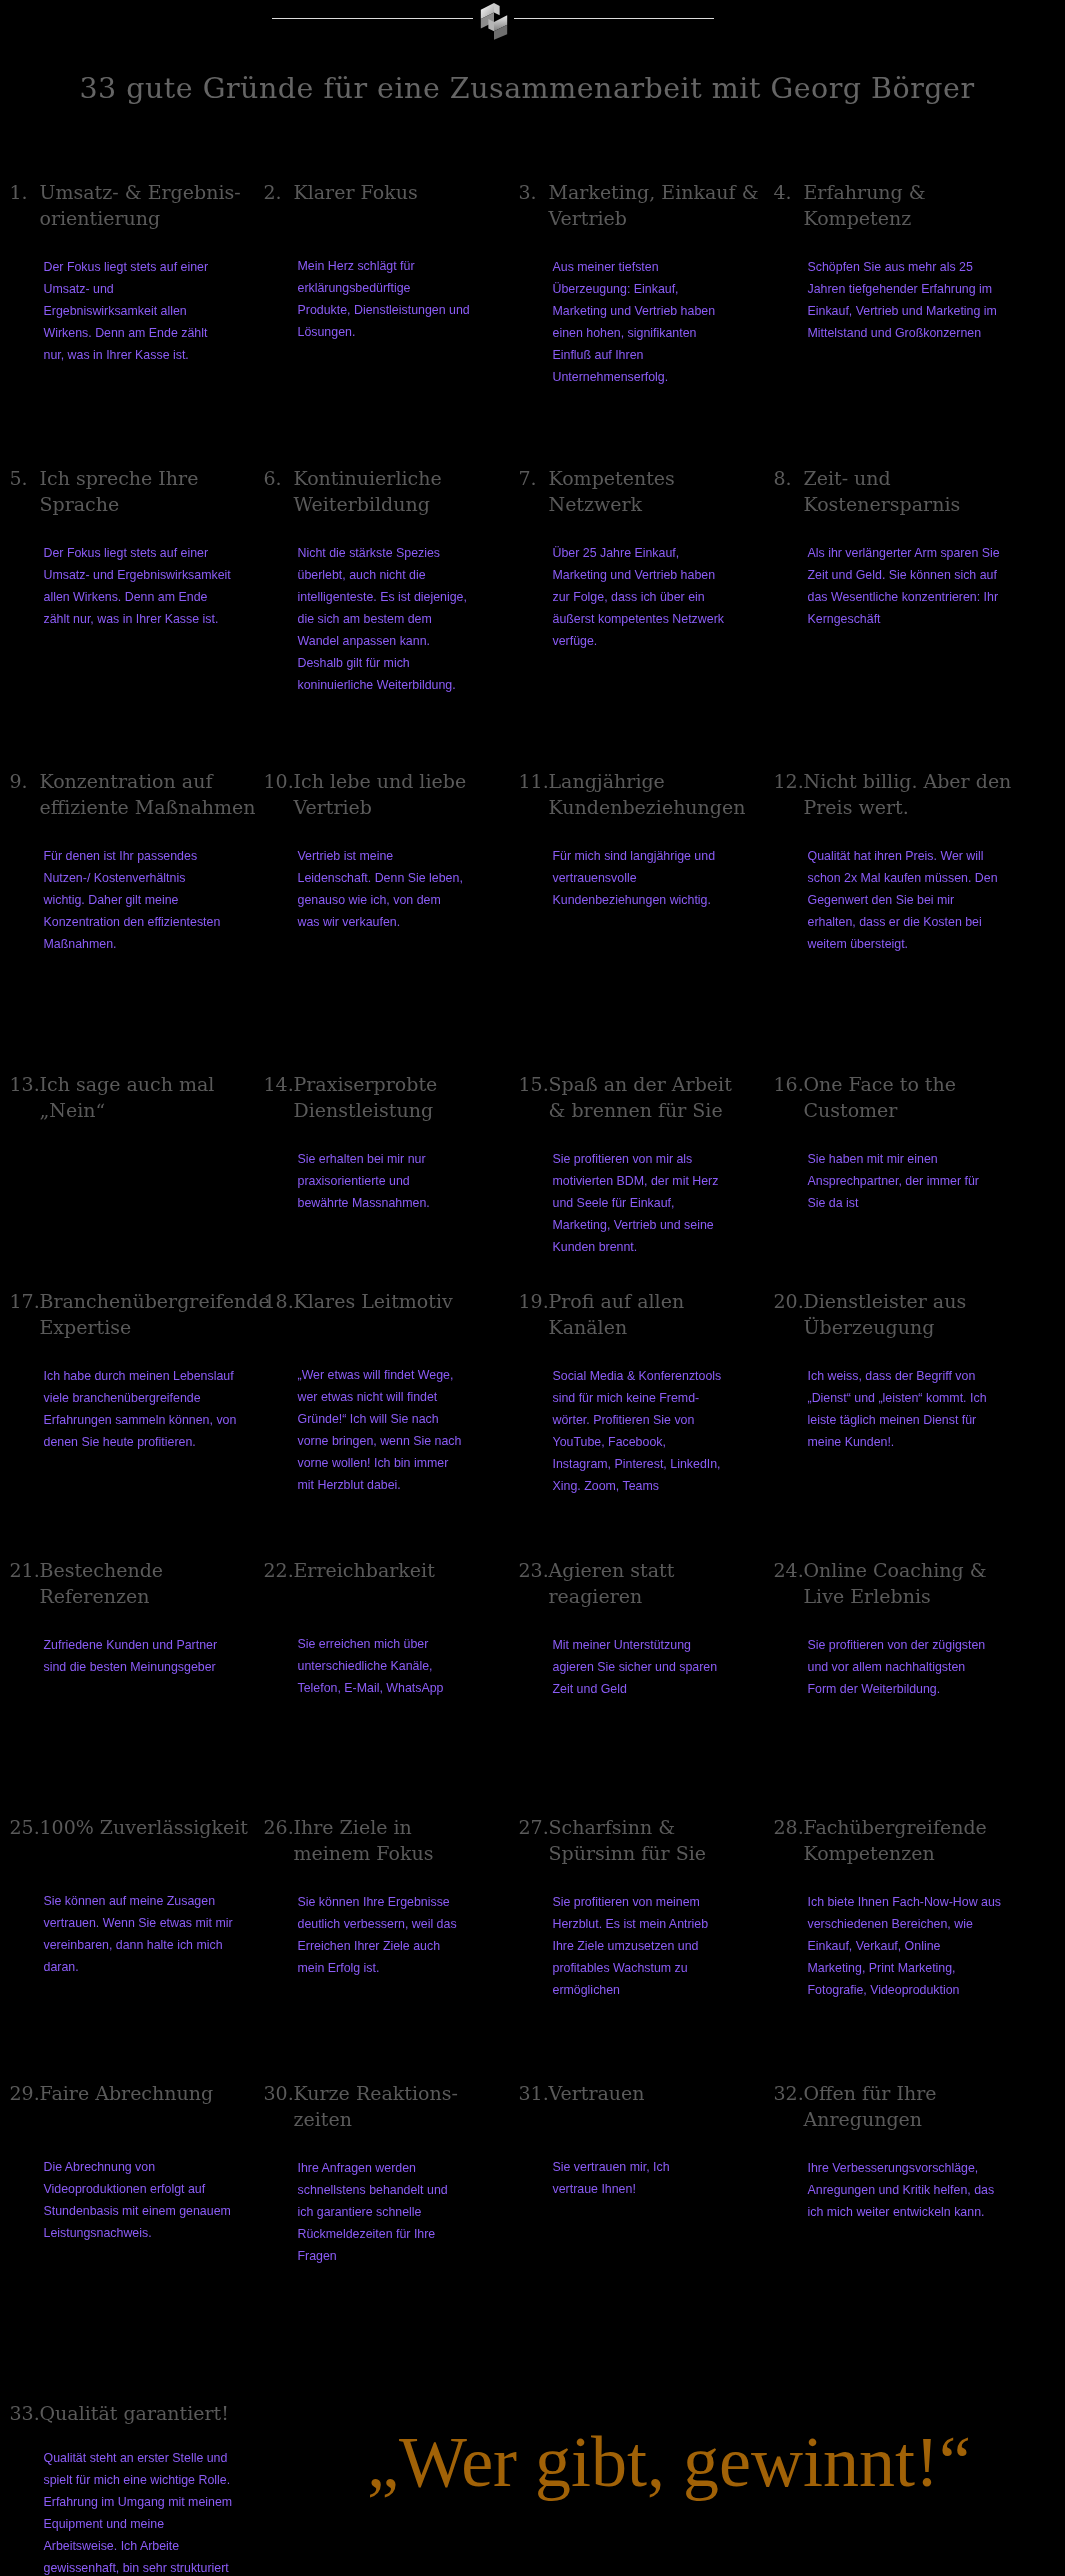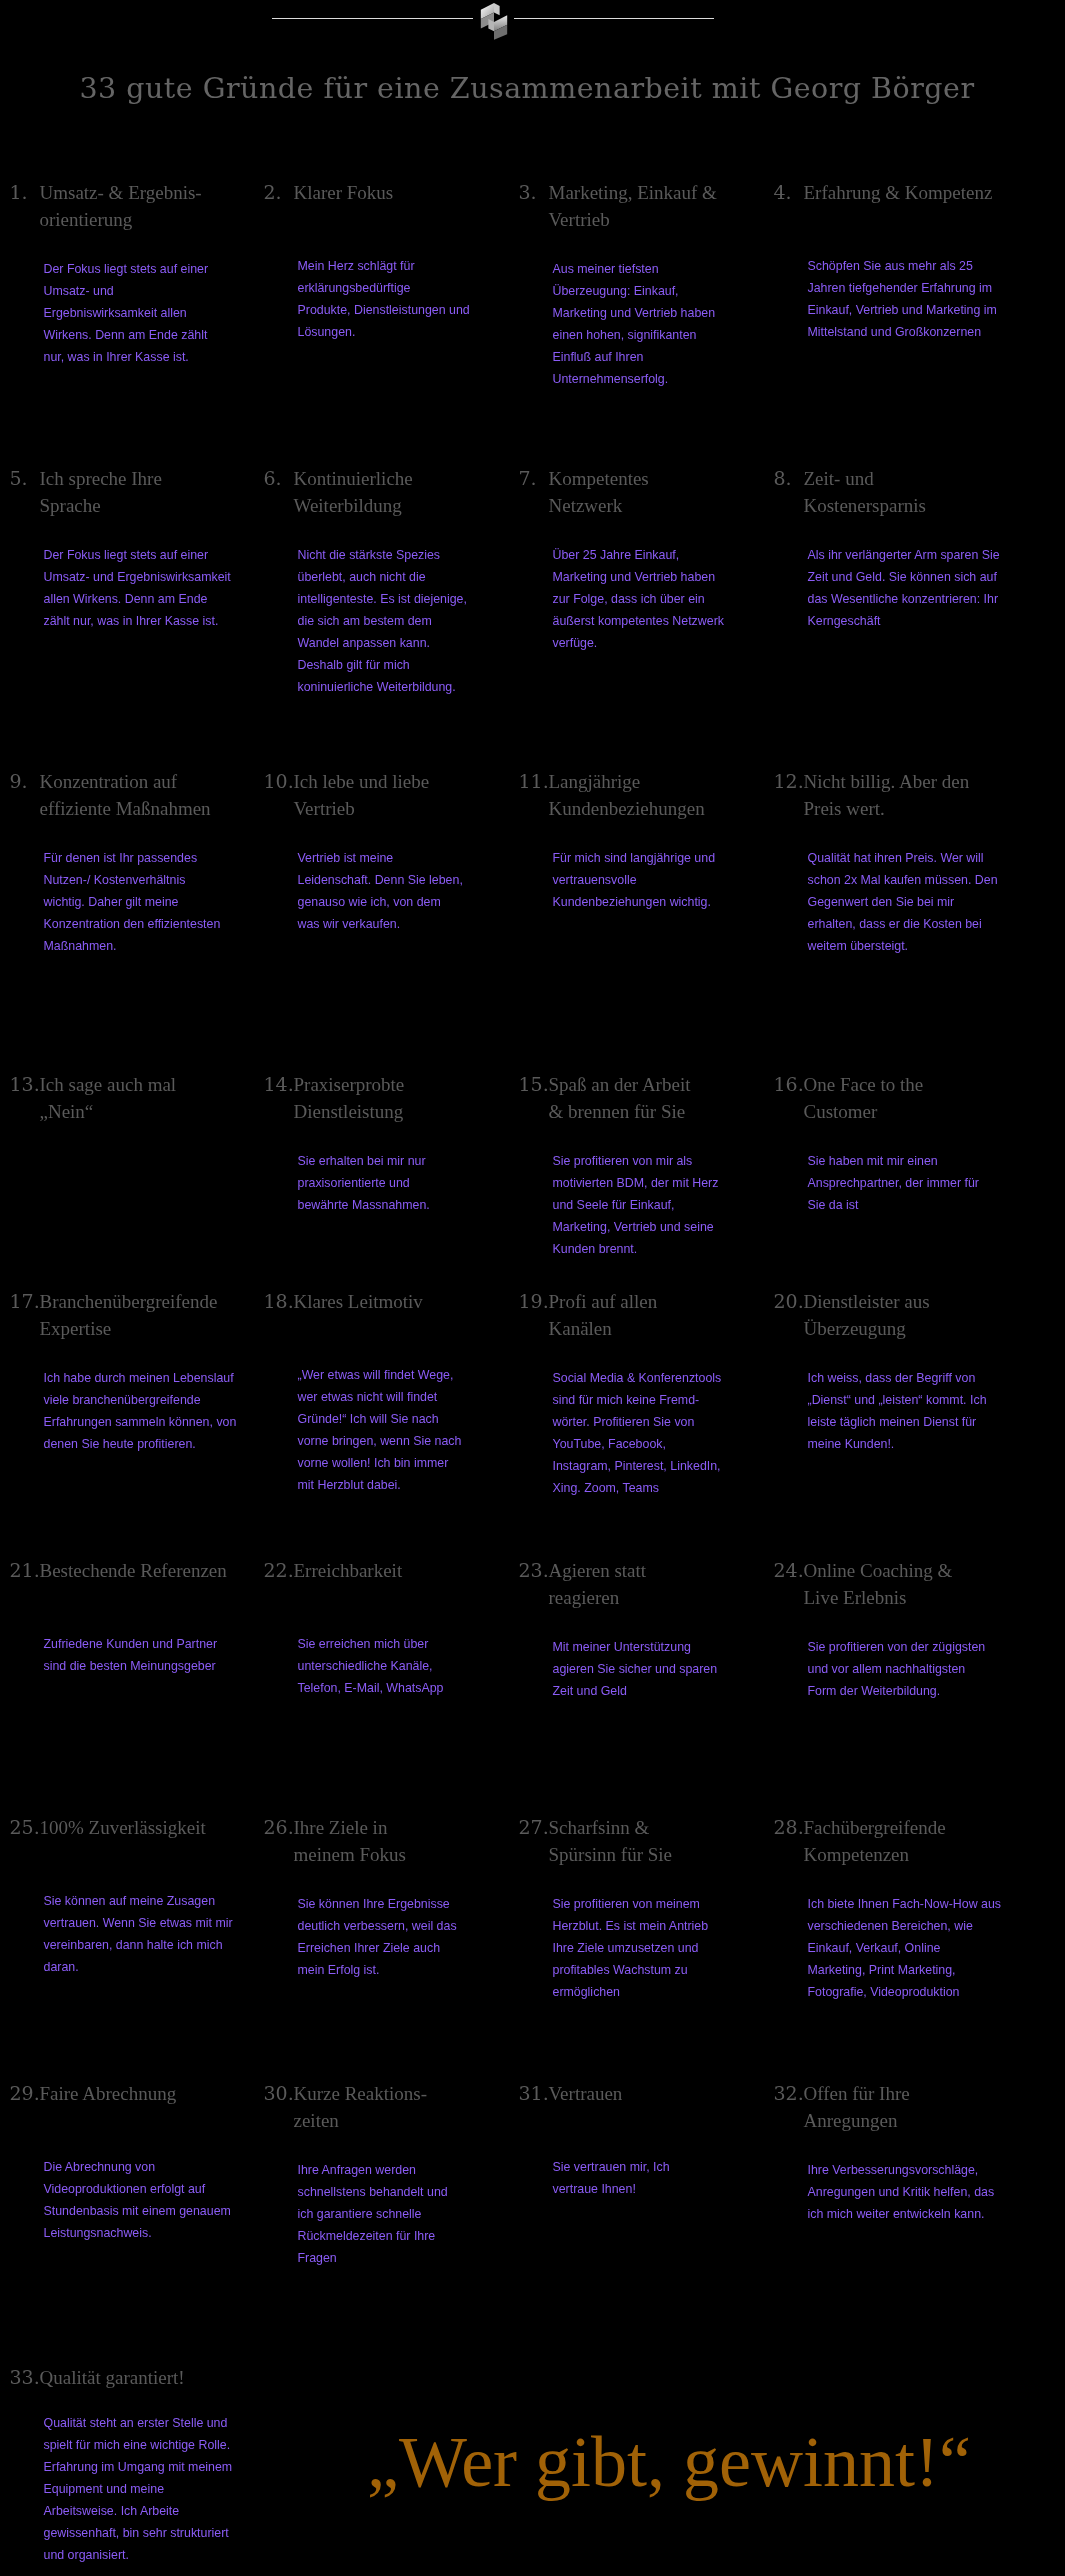--- a/index.html
+++ b/index.html
@@ -29,28 +29,28 @@
   .heading{
     position:relative;
     padding-left:30px;
     font-family:"DejaVu Serif", serif;
     font-size:19px;line-height:26px;
     color:#5a5a5a;
     min-height:51px;
     margin:0 0 25px 0;
   }
   .heading .num{position:absolute;left:0;top:0;white-space:nowrap;}
-  .heading .htext{white-space:pre-line;font-family:Liberation Serif, serif;}
+  .heading .htext{white-space:pre-line;}
   .body{
     margin-left:34px;width:219px;
     font-size:12.4px;line-height:22px;
     color:#8b5cf6;
     white-space:pre-line;
   }
-  .row-last .heading{min-height:26px;margin-bottom:21px;}
+  .row-last .heading{min-height:26px;margin-bottom:21px;margin-top:36px;}
   
   .quote{
     position:absolute;left:367px;top:2425px;width:618px;
     font-family:"Liberation Serif", serif;
     font-size:72px;line-height:1.05;
     color:#a16207;white-space:nowrap;
   }
 </style>
 </head>
 <body>

